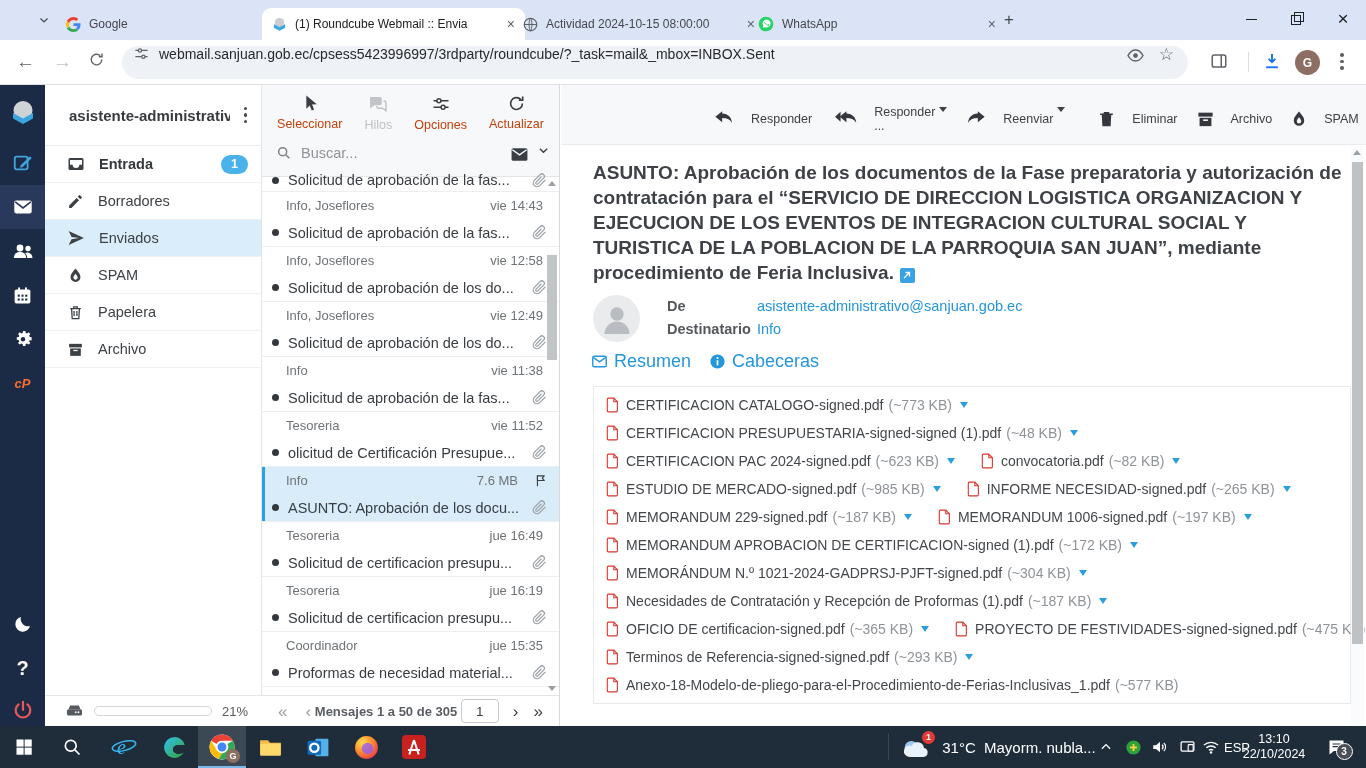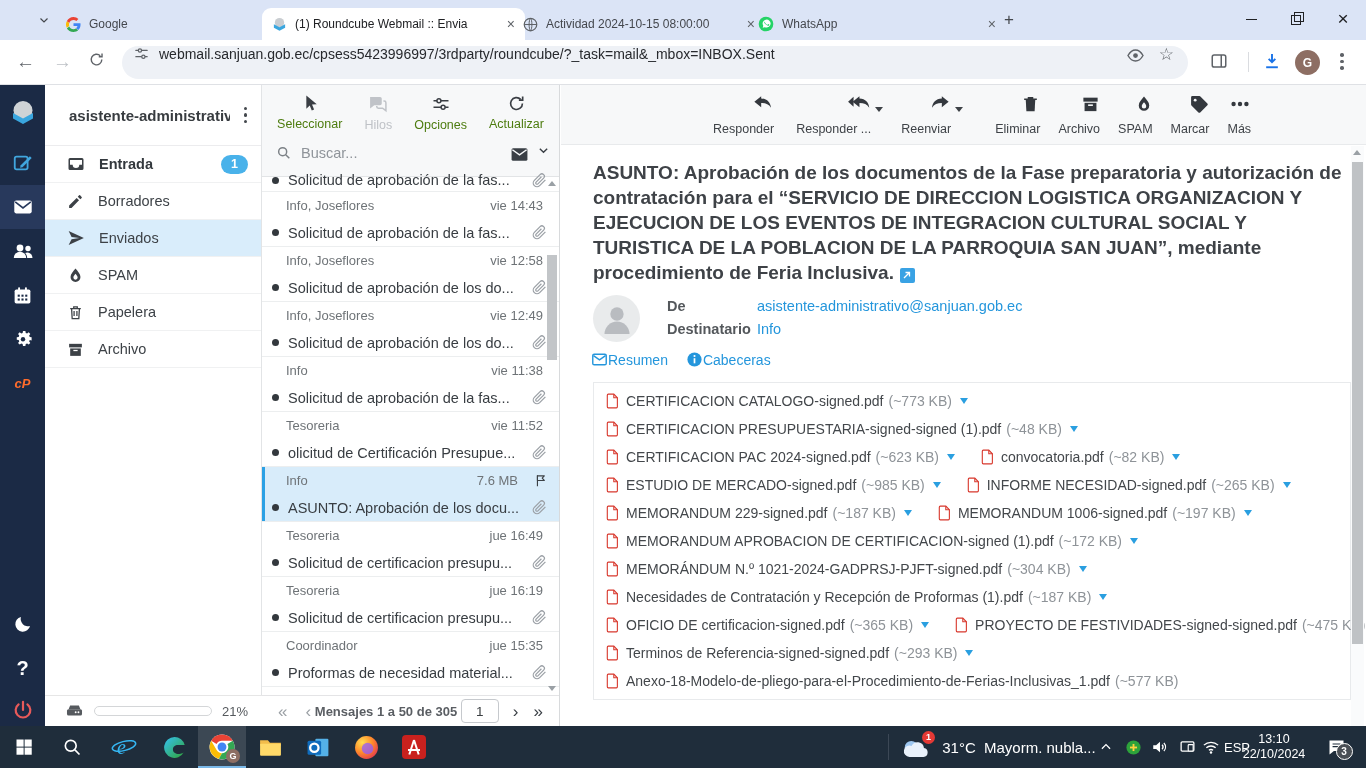--- a/index.html
+++ b/index.html
@@ -40,21 +40,21 @@
   .badge{min-width:27px;height:19px;border-radius:10px;background:#49b2ea;color:#fff;font-size:12.5px;font-weight:bold;
     display:flex;align-items:center;justify-content:center;margin-right:13px;padding:0 4px;box-sizing:border-box}
   #quota{position:absolute;left:0;bottom:0;width:217px;height:31px;border-top:1px solid #e6e6e6;display:flex;align-items:center;box-sizing:border-box;background:#fff}
   #qbar{flex:1;height:8px;border:1px solid #d4d6d8;border-radius:5px;margin:0 10px;background:#fff;overflow:hidden}
   #qfill{height:100%;background:#7cc0ec;border-radius:5px 0 0 5px}
   #qpct{font-size:13px;color:#55595d;margin-right:14px}
   
   #mlist{position:absolute;left:262px;top:85px;width:298px;height:641px;background:#fff;border-right:1px solid #d8dadc;box-sizing:border-box;}
   #ltoolbar{height:60px;background:#f7f8f9;display:flex;justify-content:center;gap:22px;padding-top:9px;box-sizing:border-box}
   .tbtn{display:flex;flex-direction:column;align-items:center;gap:4px}
-  .tbtn .lbl{font-size:12.5px;color:#4d7c0f}
+  .tbtn .lbl{font-size:12.5px;color:#c2410c}
   .tbtn.dis .lbl{color:#bfc2c7}
   #searchrow{height:32px;background:#f7f8f9;border-bottom:1px solid #e2e4e6;display:flex;align-items:flex-start;box-sizing:border-box;padding-left:14px}
   #searchtext{font-size:14.5px;color:#8f949a;margin-left:9px;flex:1}
   #msg-items{position:absolute;left:0;top:84px;width:297px;}
   .msg{border-bottom:1px solid #eceeef;position:relative}
   .msg .mrow{height:27px;display:flex;align-items:center;}
   .msg.part .mrow{height:22px}
   .msender,.mdate{font-size:13px;color:#6e7377}
   .msender{margin-left:24px;flex:1;white-space:nowrap;overflow:hidden}
   .mdate{margin-right:16px}
@@ -72,34 +72,34 @@
   .sb-dn{bottom:4px;border-top:5px solid #9aa0a5}
   #lfooter{position:absolute;left:0;bottom:0;width:297px;height:31px;border-top:1px solid #e4e4e6;display:flex;align-items:center;padding:0 16px;box-sizing:border-box;background:#fff}
   .pgarrow{font-size:17px;line-height:1}
   .pg-dis{color:#9ba0a5}
   .pg-en{color:#3b4046}
   #pglabel{flex:1;text-align:center;font-size:13px;color:#5a5e63;font-weight:bold}
   #pgbox{width:36px;height:22px;border:1px solid #c6c9cd;border-radius:4px;background:#fff;font-size:13.5px;color:#3c4043;display:flex;align-items:center;justify-content:center;margin-right:14px}
   
   #mview{position:absolute;left:561px;top:85px;width:805px;height:641px;background:#fff;}
   #mtoolbar{height:60px;background:#f7f8f9;border-bottom:1px solid #e8eaec;display:flex;gap:14px;padding:9px 0 0 150px;box-sizing:border-box}
-  .mvbtn{display:flex;flex-direction:column;align-items:flex-end;gap:8px;position:relative;padding:0 2px}
+  .mvbtn{display:flex;flex-direction:row;align-items:center;gap:16px;position:relative;padding:0 2px}
   .mvbtn .lbl{font-size:12.5px;color:#3e4247}
   .mv-caret{position:absolute;right:-10px;top:13px;width:0;height:0;border-left:4px solid transparent;border-right:4px solid transparent;border-top:5px solid #3e4247}
   #mcontent{position:absolute;left:16px;top:61px;width:790px;height:580px;overflow:hidden;padding:14px 0 0 16px;box-sizing:border-box}
   #subject{width:756px;font-size:19px;line-height:25px;font-weight:bold;color:#3e4247}
   #extlink{display:inline-flex;width:15px;height:15px;background:#39a2e4;border-radius:2px;vertical-align:-1px;margin-left:6px;align-items:center;justify-content:center}
   #meta{display:flex;margin-top:10px}
   #avatar{width:47px;height:47px;border-radius:50%;background:#e9ebec;display:flex;align-items:center;justify-content:center;overflow:hidden;margin-right:27px}
   .meta-row{font-size:14.5px;line-height:23px;display:flex}
   .meta-label{width:90px;font-weight:bold;color:#54585c;flex:0 0 auto}
   .link{color:#2496dc}
   .meta-plain{color:#44484c}
   #mailactions{display:flex;gap:18px;margin-top:9px;margin-left:-2px}
-  .maction{display:flex;align-items:center;font-size:14px;color:#2496dc}
+  .maction{display:flex;align-items:center;gap:6px;font-size:18px;color:#2496dc}
   #attachbox{margin-top:14px;width:758px;border:1px solid #e8eaec;box-sizing:border-box;padding:4px 0}
   .att-row{height:28px;display:flex;align-items:center;gap:26px;padding:0 12px}
   .att{display:inline-flex;align-items:center;white-space:nowrap}
   .att-n{font-size:14px;color:#43474b;margin-left:7px}
   .att-s{font-size:14px;color:#8e9398;margin-left:5px}
   .att-caret{width:0;height:0;border-left:4.5px solid transparent;border-right:4.5px solid transparent;border-top:6px solid #2a9fe0;margin-left:8px}
   #msb{position:absolute;right:2px;top:61px;width:13px;height:580px;background:#fafbfc}
   #msb .thumb{position:absolute;left:1px;top:16px;width:11px;height:482px;background:#bfc2c5}
   
   #taskbar{position:absolute;left:0;top:726px;width:1366px;height:42px;background:#1f2d3b;}

